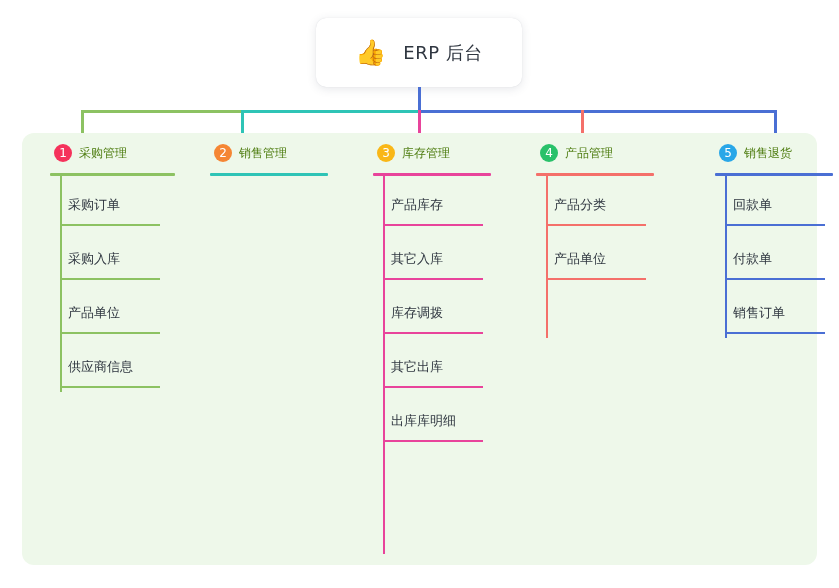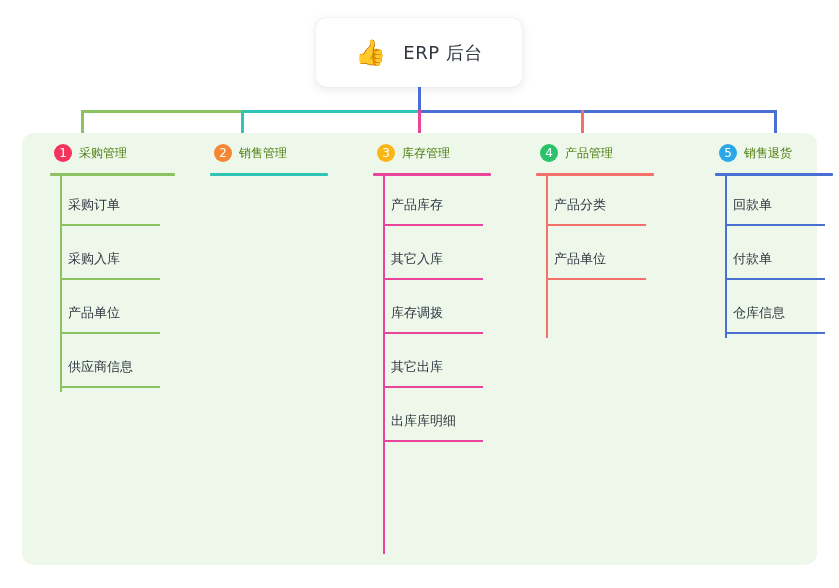--- a/index.html
+++ b/index.html
@@ -184,20 +184,20 @@
           <div class="spine" style="background: rgb(74, 111, 212); height: 162px;"></div>
           <div class="leaf">
             <span class="leaf-label">回款单</span>
             <div class="leaf-rule" style="background: rgb(74, 111, 212); width: 100px;"></div>
           </div>
           <div class="leaf">
             <span class="leaf-label">付款单</span>
             <div class="leaf-rule" style="background: rgb(74, 111, 212); width: 100px;"></div>
           </div>
           <div class="leaf">
-            <span class="leaf-label">仓库信息</span>
+            <span class="leaf-label">销售订单</span>
             <div class="leaf-rule" style="background: rgb(74, 111, 212); width: 100px;"></div>
           </div>
         </div>
       </div>
   </div>
 
 </div>
 
 </body></html>

